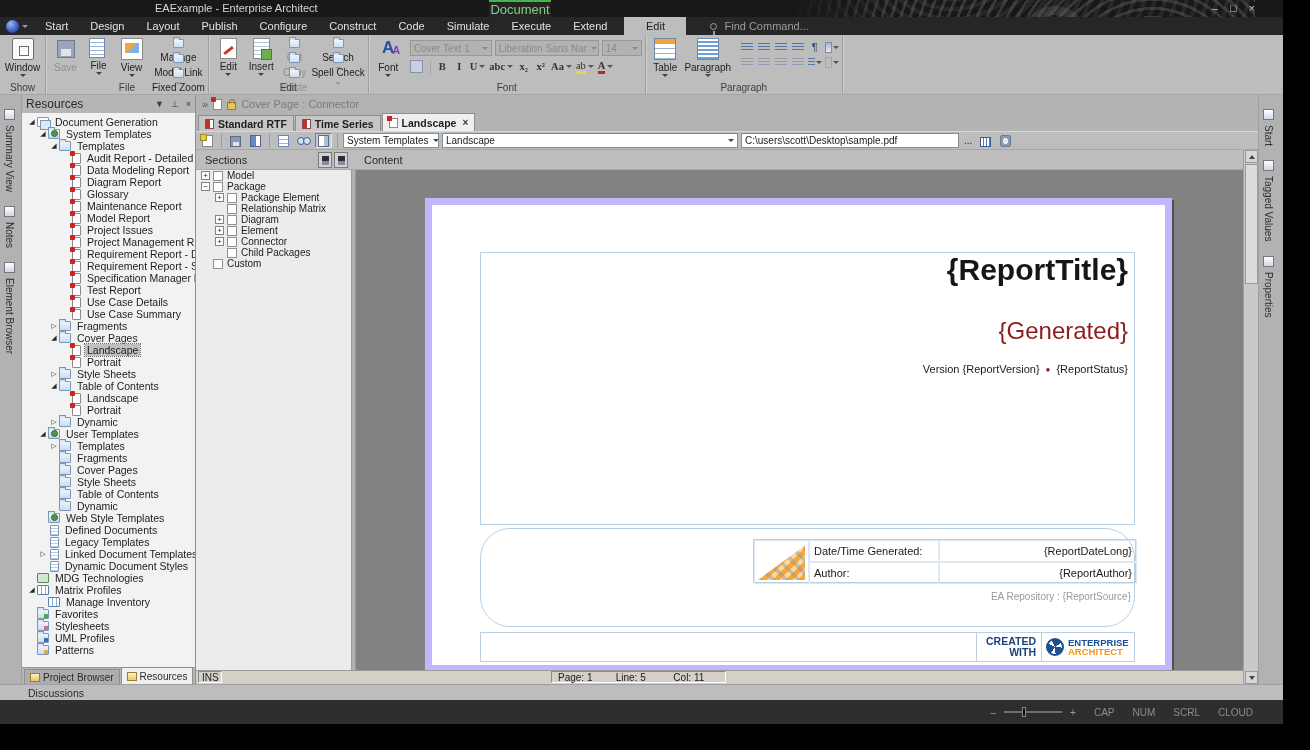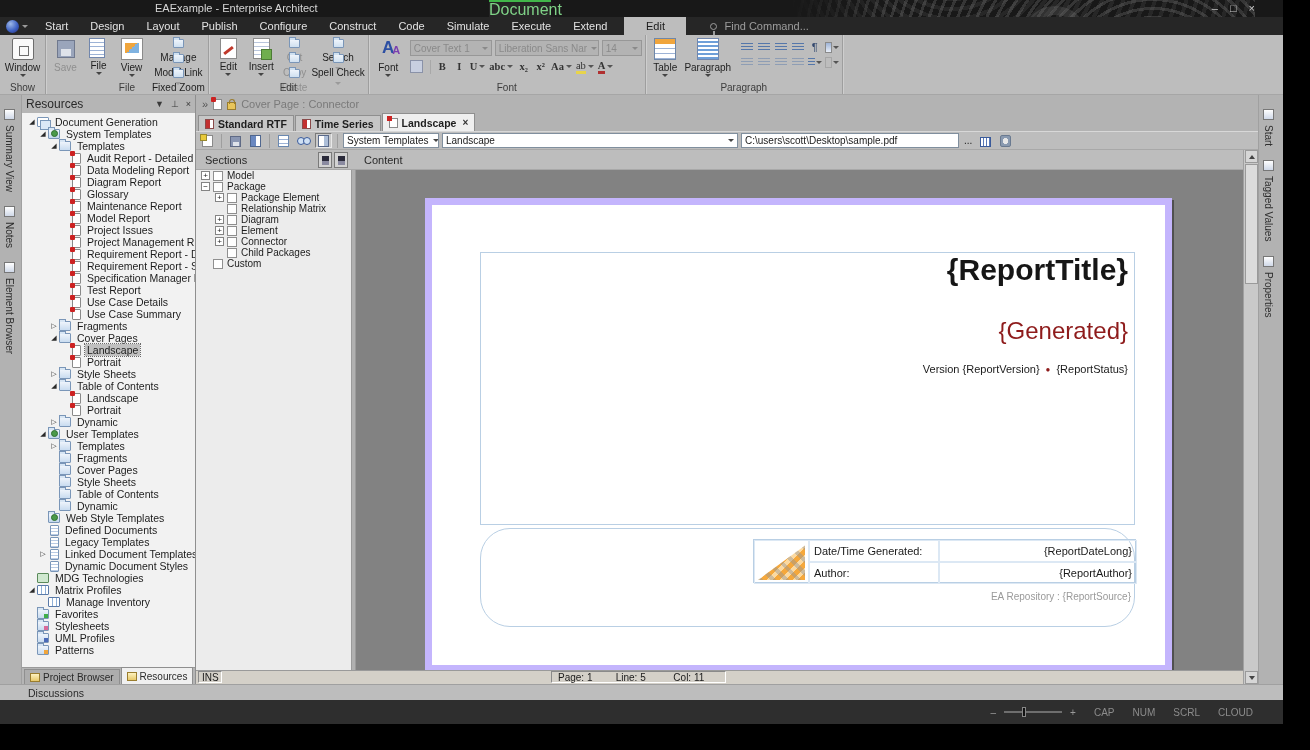--- a/index.html
+++ b/index.html
@@ -5,21 +5,21 @@
   *{margin:0;padding:0;box-sizing:border-box;}
   html,body{width:1310px;height:750px;overflow:hidden;background:#000;}
   body{font-family:"Liberation Sans","DejaVu Sans",sans-serif;-webkit-font-smoothing:antialiased;}
   .screen{position:relative;width:1310px;height:750px;background:#000;}
   .window{position:absolute;left:0;top:0;width:1283px;height:724px;background:#bdbdbd;overflow:hidden;}
 
   
   .titlebar{position:absolute;left:0;top:0;width:100%;height:17px;background:#181818;}
   .apptitle{position:absolute;left:155px;top:2px;font-size:11px;color:#d6d6d6;white-space:nowrap;}
   .ctx-tab{position:absolute;left:489px;top:0;width:62px;height:17px;background:#252525;border-top:2px solid #41b64a;
-           color:#7fd287;font-size:16px;text-align:center;line-height:15px;}
+           color:#7fd287;font-size:13px;text-align:center;line-height:15px;}
   .winctl{position:absolute;right:28px;top:1px;display:flex;gap:12px;color:#cfcfcf;font-size:11px;}
   .winctl span{cursor:default;line-height:14px;}
   .deco{position:absolute;left:790px;top:0;width:465px;height:35px;pointer-events:none;opacity:.85;
         background:
           repeating-radial-gradient(circle at 78% 260%, rgba(150,150,150,.28) 0 3px, rgba(25,25,25,0) 3px 9px),
           repeating-radial-gradient(circle at 35% -180%, rgba(120,120,120,.18) 0 4px, rgba(25,25,25,0) 4px 10px);
         -webkit-mask-image:linear-gradient(to right, transparent, #000 22%);
         mask-image:linear-gradient(to right, transparent, #000 22%);}
   .deco::before{content:"";position:absolute;left:235px;top:6px;width:42px;height:34px;border-radius:50%;
         border:9px solid rgba(130,130,130,.28);}
@@ -866,20 +866,31 @@
             <div class="tri-cell">
               <div class="plaid"></div>
             </div>
             <div class="dcell">Date/Time Generated:</div>
             <div class="dcell val">{ReportDateLong}</div>
             <div class="dcell">Author:</div>
             <div class="dcell val">{ReportAuthor}</div>
           </div>
           <div class="repo-line">EA Repository : {ReportSource}</div>
         </div>
+        <div class="pbox box3">
+          <div class="b3-fill"></div>
+          <div class="b3-created">CREATED WITH</div>
+          <div class="b3-logo">
+            <span class="ea-ball"></span>
+            <span class="ea-words">
+              <div class="l1">ENTERPRISE</div>
+              <div class="l2">ARCHITECT</div>
+            </span>
+          </div>
+        </div>
       </div>
     </div>
 
     <div class="vscroll">
       <span class="varr up">
             <span class="tri-up"></span>
           </span>
       <span class="vthumb"></span>
       <span class="varr down">
             <span class="tri-down"></span>

